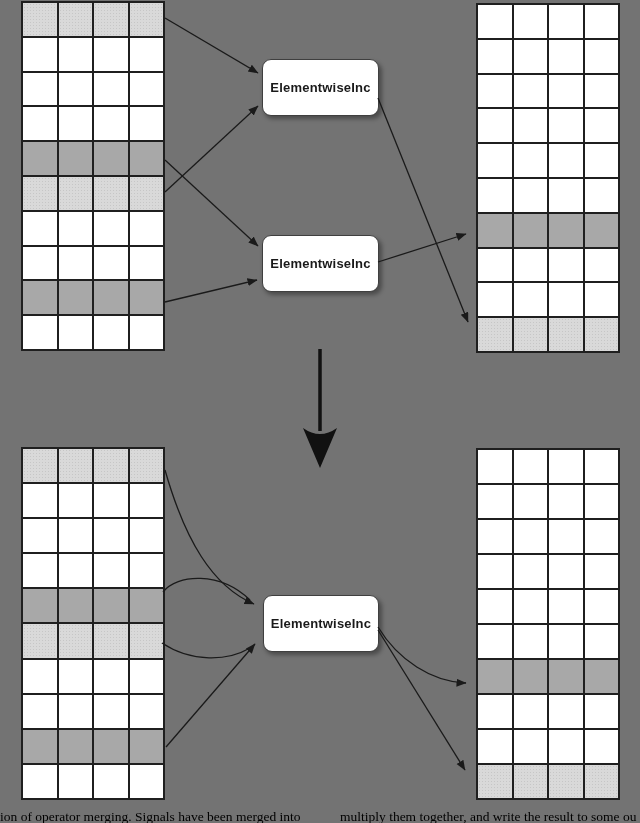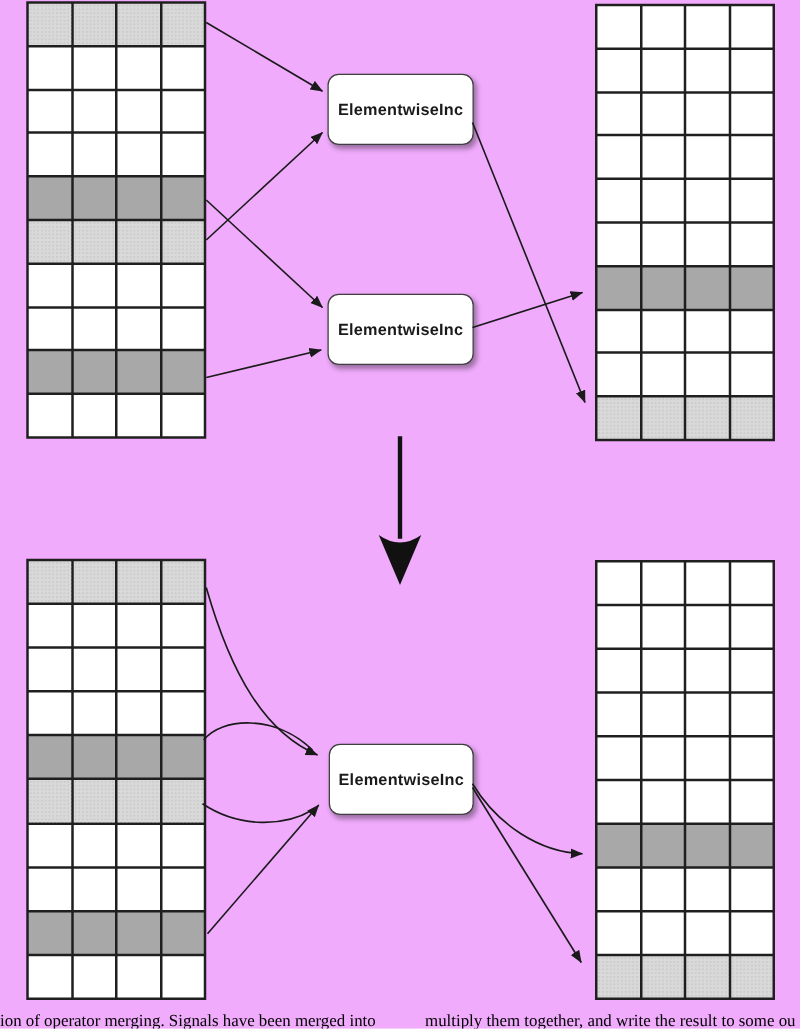--- a/index.html
+++ b/index.html
@@ -1,18 +1,18 @@
 <!DOCTYPE html>
 <html><head>
 <meta charset="utf-8">
 <style>
   html,body { margin:0; padding:0; background:#ffffff; }
   #page {
     position:relative; width:640px; height:823px; overflow:hidden;
-    background:#f0abfc; font-family:"Liberation Sans", sans-serif;
+    background:#737373; font-family:"Liberation Sans", sans-serif;
   }
   
   .matrix {
     position:absolute; display:grid; box-sizing:border-box;
     background:#1f1f1f; padding:2px; gap:2px;
   }
   .matrix .cell { background:#ffffff; }
   .matrix .cell.light {
     background-image: radial-gradient(#c6c6c6 0.5px, transparent 0.6px);
     background-size: 3px 3px;

